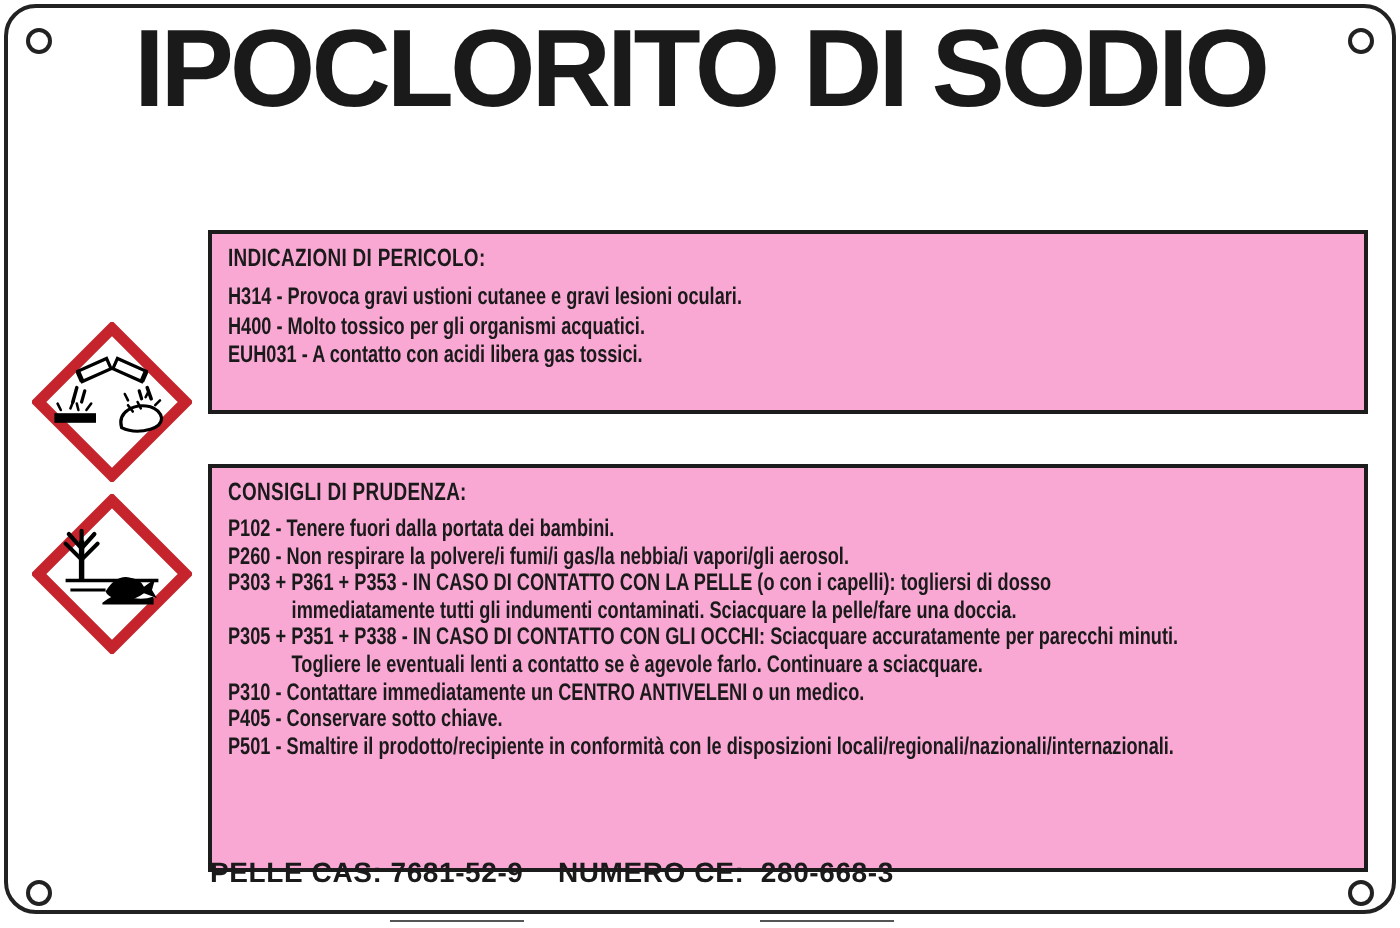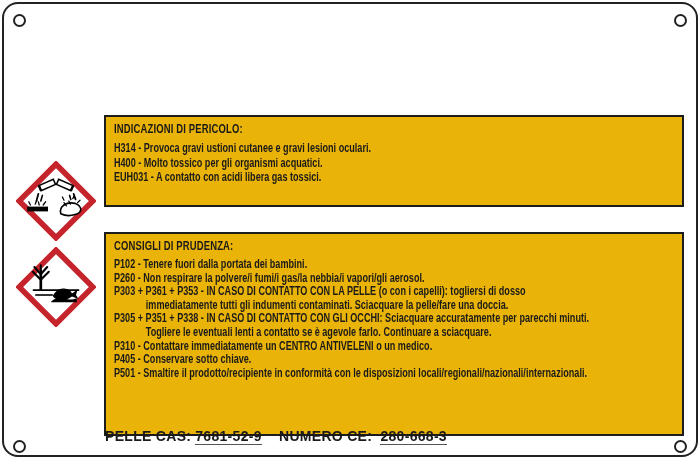--- a/index.html
+++ b/index.html
@@ -20,21 +20,21 @@
   .hole.bl{left:13px;top:440px;}
   .hole.br{left:674px;top:440px;}
   .title{
     position:absolute;left:0;top:5px;width:100%;text-align:center;
     font-size:55px;font-weight:bold;letter-spacing:-2px;line-height:58px;white-space:nowrap;
   }
   .picto{position:absolute;width:80px;height:80px;}
   .picto.p1{left:16px;top:161px;}
   .picto.p2{left:16px;top:247px;}
   .txtbox{
-    position:absolute;left:104px;width:580px;border:2px solid #1c1c1c;background:#eab308;
+    position:absolute;left:104px;width:580px;border:2px solid #1c1c1c;background:#f9a8d4;
     box-sizing:border-box;padding:3px 8px 0 8px;overflow:hidden;
   }
   .box-hazard{top:115px;height:92px;}
   .box-precaution{top:232px;height:204px;}
   .condense{
     width:740px;transform:scaleX(0.757);transform-origin:0 0;
   }
   .box-title{
     font-size:12.5px;font-weight:bold;letter-spacing:.2px;line-height:15px;
     margin:2px 0 4px 0;white-space:nowrap;
@@ -42,34 +42,35 @@
   .stmt{
     font-size:12px;font-weight:bold;line-height:13.6px;white-space:nowrap;
   }
   .box-hazard .stmt{line-height:14.6px;}
   .stmt.cont{padding-left:42px;}
   .footer-line{
     position:absolute;left:105px;top:428px;font-size:14px;font-weight:bold;
     letter-spacing:.3px;white-space:nowrap;
   }
   .footer-line .lbl{margin-right:4px;}
-  .footer-line .val{border-bottom:1px solid #555;padding-bottom:0px;}
+  .footer-line .val{border-bottom:1px solid #555;padding-bottom:16px;}
   .footer-line .gap{display:inline-block;width:13px;}
 </style>
 </head>
 <body>
 
 <div class="stage">
 
   <div class="plate-border"></div>
   <div class="hole tl"></div>
   <div class="hole tr"></div>
   <div class="hole bl"></div>
   <div class="hole br"></div>
 
+  <div class="title">IPOCLORITO DI SODIO</div>
 
   <div class="picto p1">
     <svg viewBox="0 0 100 100" width="80" height="80">
       <polygon points="50,4 96,50 50,96 4,50" fill="#ffffff" stroke="#C5242C" stroke-width="7"></polygon>
 
       <polygon points="46.6,22.8 49.4,29.2 31.4,37.2 28.6,30.8" fill="#fff" stroke="#000" stroke-width="2"></polygon>
       <line x1="31.4" y1="37.2" x2="28.6" y2="30.8" stroke="#000" stroke-width="3"></line>
 
       <polygon points="53.4,22.8 50.6,29.2 68.6,37.2 71.4,30.8" fill="#fff" stroke="#000" stroke-width="2"></polygon>
       <line x1="68.6" y1="37.2" x2="71.4" y2="30.8" stroke="#000" stroke-width="3"></line>

